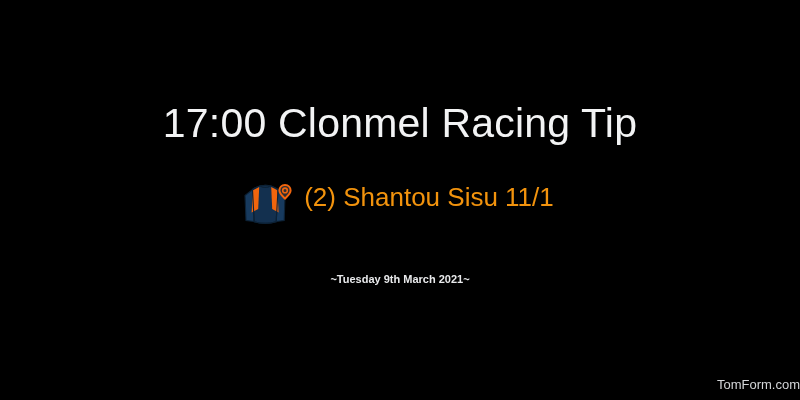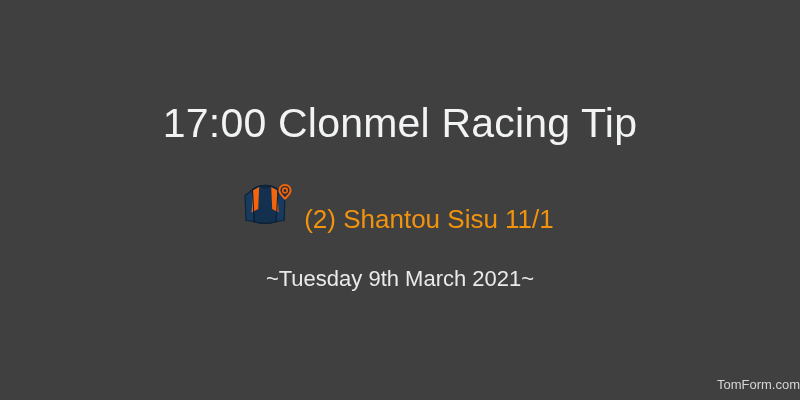--- a/index.html
+++ b/index.html
@@ -10,21 +10,21 @@
     width: 800px;
     height: 400px;
     background: #2b2e33;
     font-family: "Liberation Sans", sans-serif;
     overflow: hidden;
   }
   .card {
     position: relative;
     width: 800px;
     height: 400px;
-    background: #404040;
+    background: #000000;
     box-sizing: border-box;
   }
 
   
   .title-row {
     position: absolute;
     top: 98px;
     left: 0;
     width: 800px;
     text-align: center;
@@ -39,21 +39,21 @@
     white-space: nowrap;
   }
 
   
   .tip-row {
     position: absolute;
     top: 182px;
     left: 0;
     width: 796px;
     display: flex;
-    align-items: flex-end;
+    align-items: flex-start;
     justify-content: center;
   }
   .silk {
     width: 50px;
     height: 52px;
     flex: 0 0 auto;
     display: block;
   }
   .tip-text {
     color: #f2930d;
@@ -68,22 +68,22 @@
   .date-row {
     position: absolute;
     top: 268px;
     left: 0;
     width: 800px;
     text-align: center;
   }
   .race-date {
     display: inline-block;
     color: #e9eaec;
-    font-size: 22px;
-    font-weight: 400;
+    font-size: 11px;
+    font-weight: 700;
     line-height: 22px;
     white-space: nowrap;
   }
 
   
   .watermark {
     position: absolute;
     right: 0;
     bottom: 7px;
     color: #d3d5d8;

